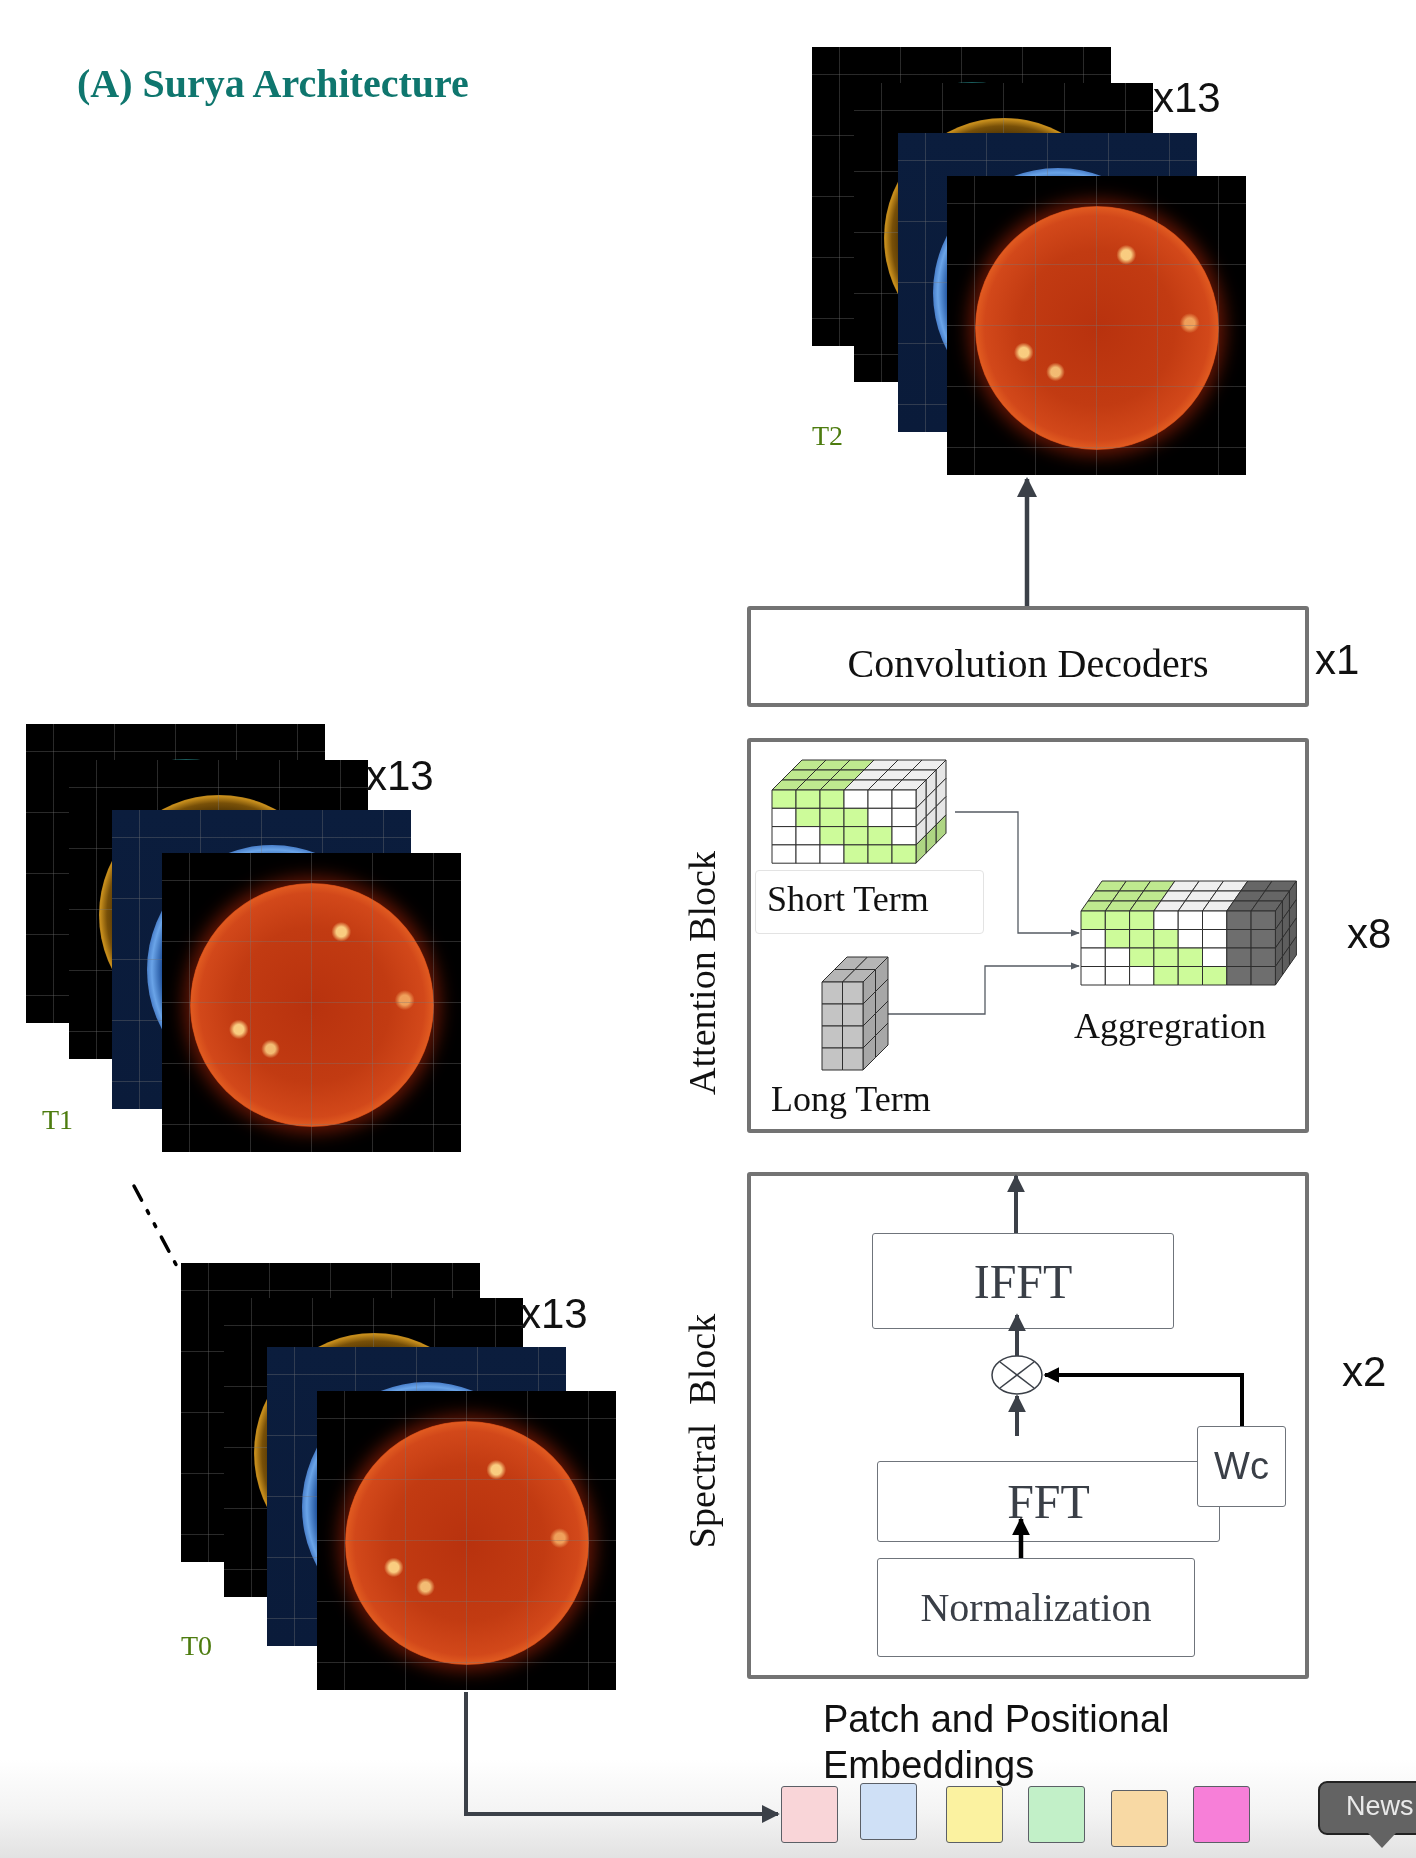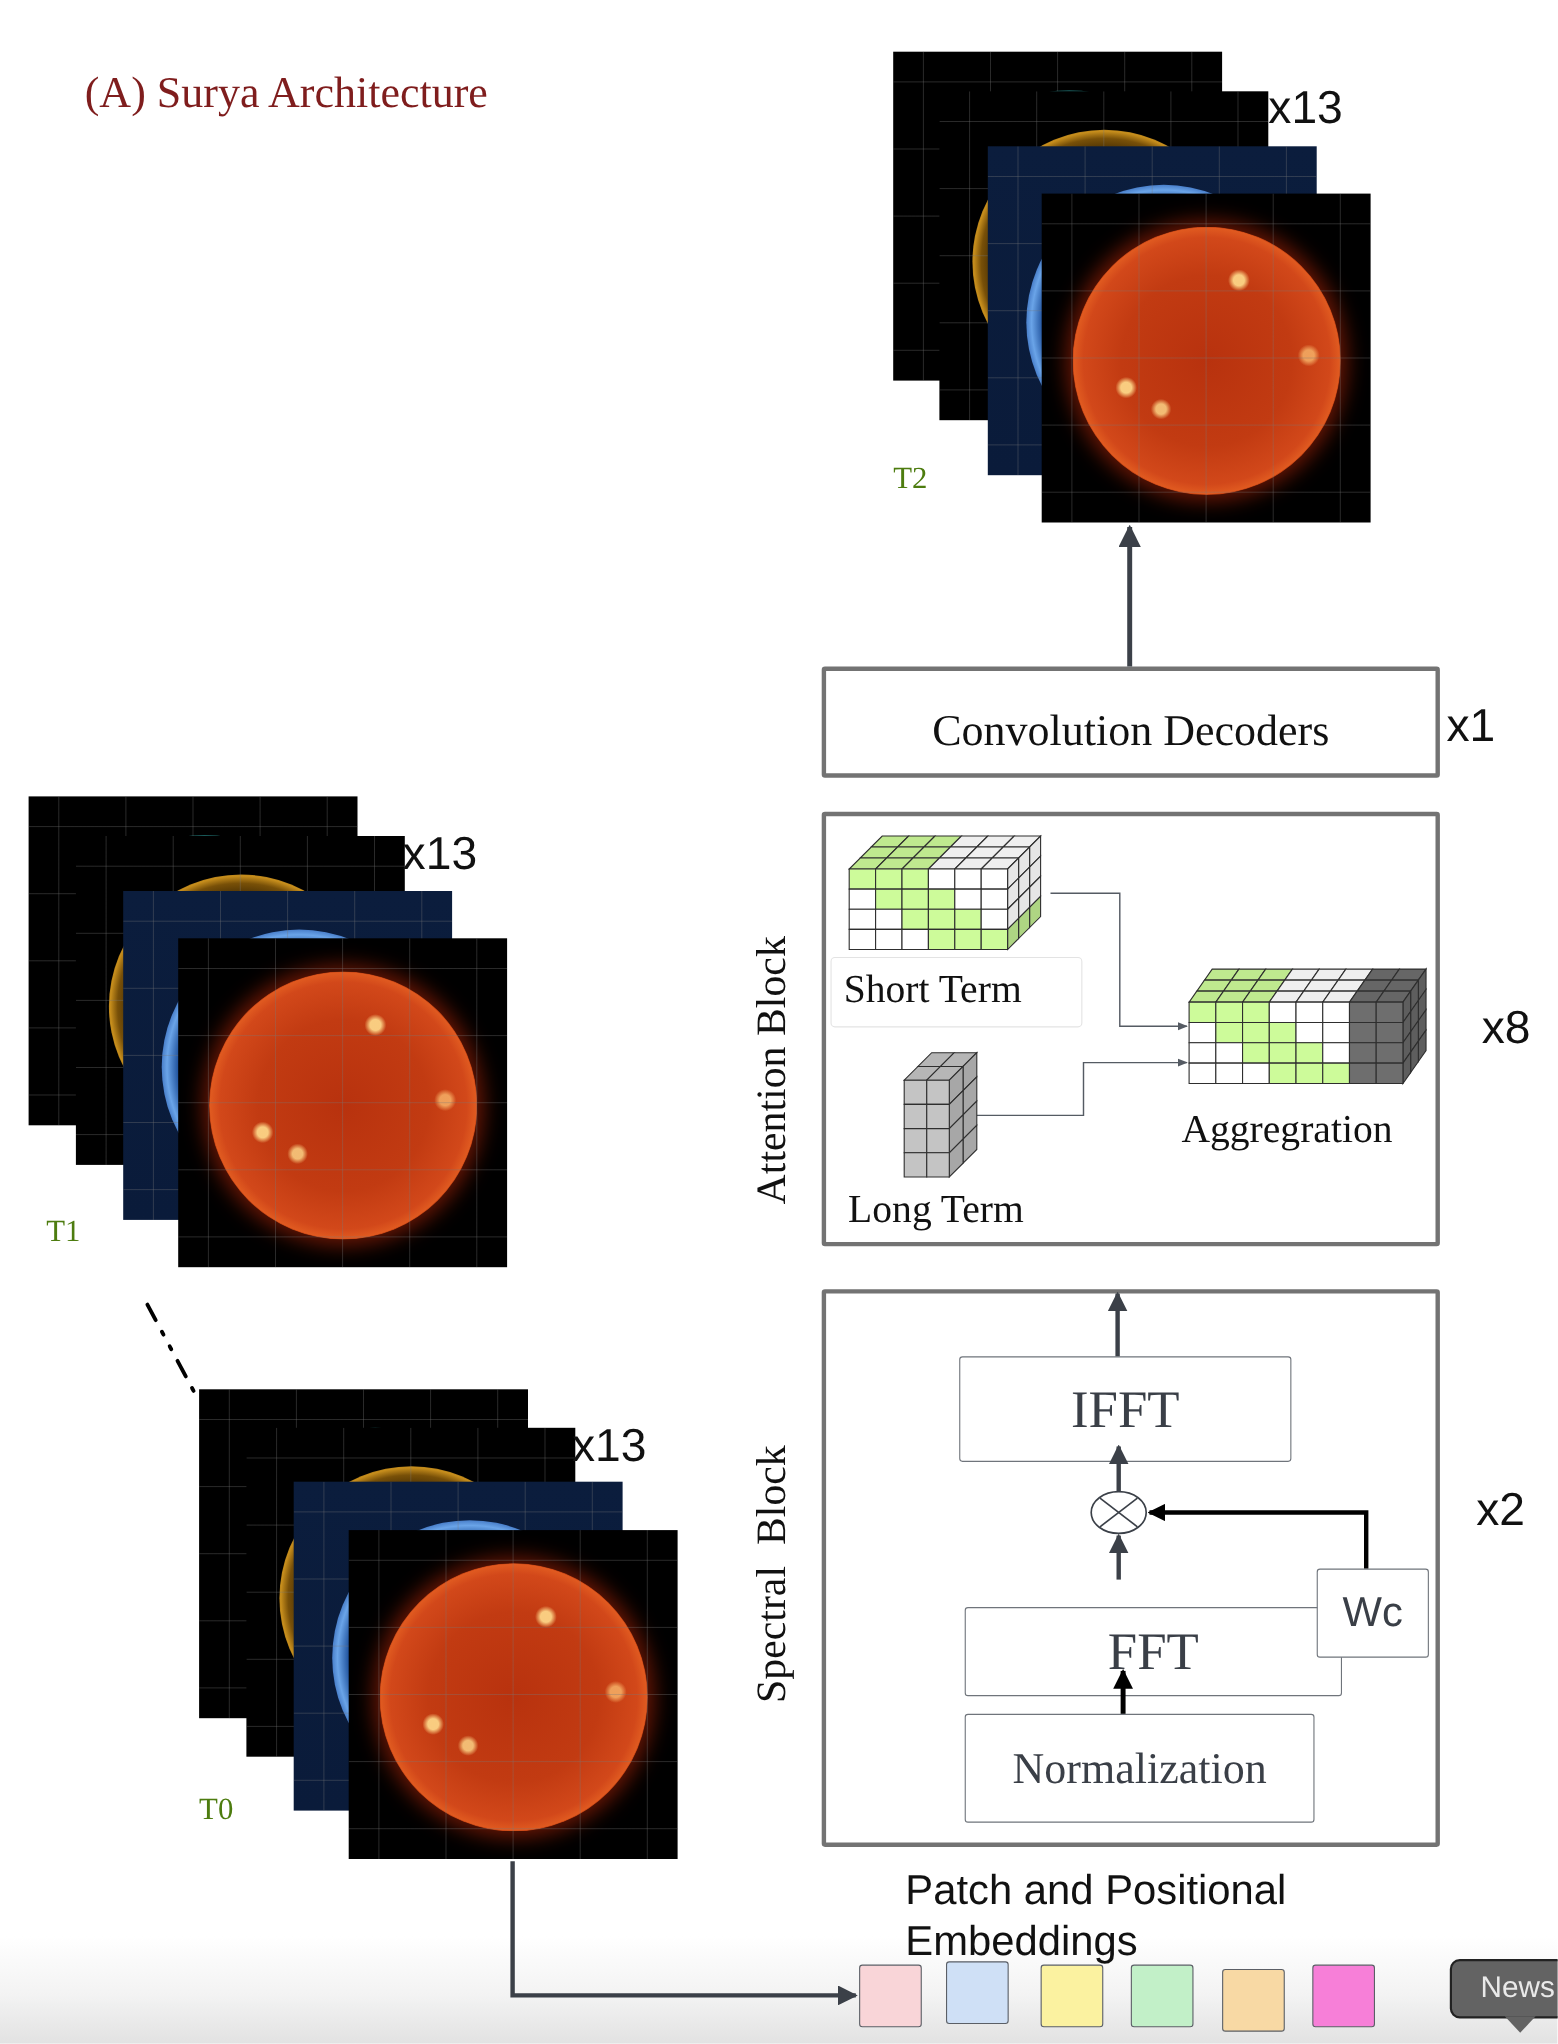--- a/index.html
+++ b/index.html
@@ -7,22 +7,23 @@
     width: 1416px; height: 1858px; position: relative; overflow: hidden;
     background: #ffffff;
     font-family: "DejaVu Serif", serif;
   }
   .bottom-fade {
     position: absolute; left: 0; top: 1760px; width: 1416px; height: 98px;
     background: linear-gradient(to bottom, rgba(255,255,255,0) 0%, #f3f3f3 55%, #e2e2e2 100%);
   }
   .title {
     position: absolute; left: 77px; top: 60px;
-    font-family: "Liberation Serif", serif; font-size: 40px; color: #7f1d1d;
+    font-family: "Liberation Serif", serif; font-size: 40px; color: #0f766e;
     white-space: nowrap;
+    font-weight: bold;
   }
   
   .layer {
     position: absolute; width: 299px; height: 299px; background: #000;
     overflow: hidden;
   }
   .layer .grid {
     position: absolute; inset: 0;
     background-image:
       linear-gradient(to right, rgba(120,120,120,0.35) 1px, transparent 1px),
@@ -195,21 +196,21 @@
 
 <div class="inner-box" style="left:872px;top:1233px;width:302px;height:96px;font-size:48px;">
   <span>IFFT</span>
 </div>
 <div class="inner-box" style="left:877px;top:1436px;width:343px;height:81px;font-size:48px;margin-top:25px;">
   <span>FFT</span>
 </div>
 <div class="inner-box" style="left:877px;top:1558px;width:318px;height:99px;font-size:40px;">
   <span>Normalization</span>
 </div>
-<div class="inner-box" style="left:1197px;top:1426px;width:102px;height:81px;font-size:38px;font-family:'Liberation Sans',sans-serif;">
+<div class="inner-box" style="left:1197px;top:1426px;width:89px;height:81px;font-size:38px;font-family:'Liberation Sans',sans-serif;">
   <span>Wc</span>
 </div>
 
 <div class="emb-label" style="top:1696px;">Patch and Positional</div>
 <div class="emb-label" style="top:1742px;">Embeddings</div>
 <div class="emb" style="left: 781px; top: 1786px; background: rgb(249, 213, 216);"></div>
 <div class="emb" style="left: 860px; top: 1783px; background: rgb(207, 224, 246);"></div>
 <div class="emb" style="left: 946px; top: 1786px; background: rgb(251, 242, 160);"></div>
 <div class="emb" style="left: 1028px; top: 1786px; background: rgb(194, 240, 200);"></div>
 <div class="emb" style="left: 1111px; top: 1790px; background: rgb(248, 217, 164);"></div>

